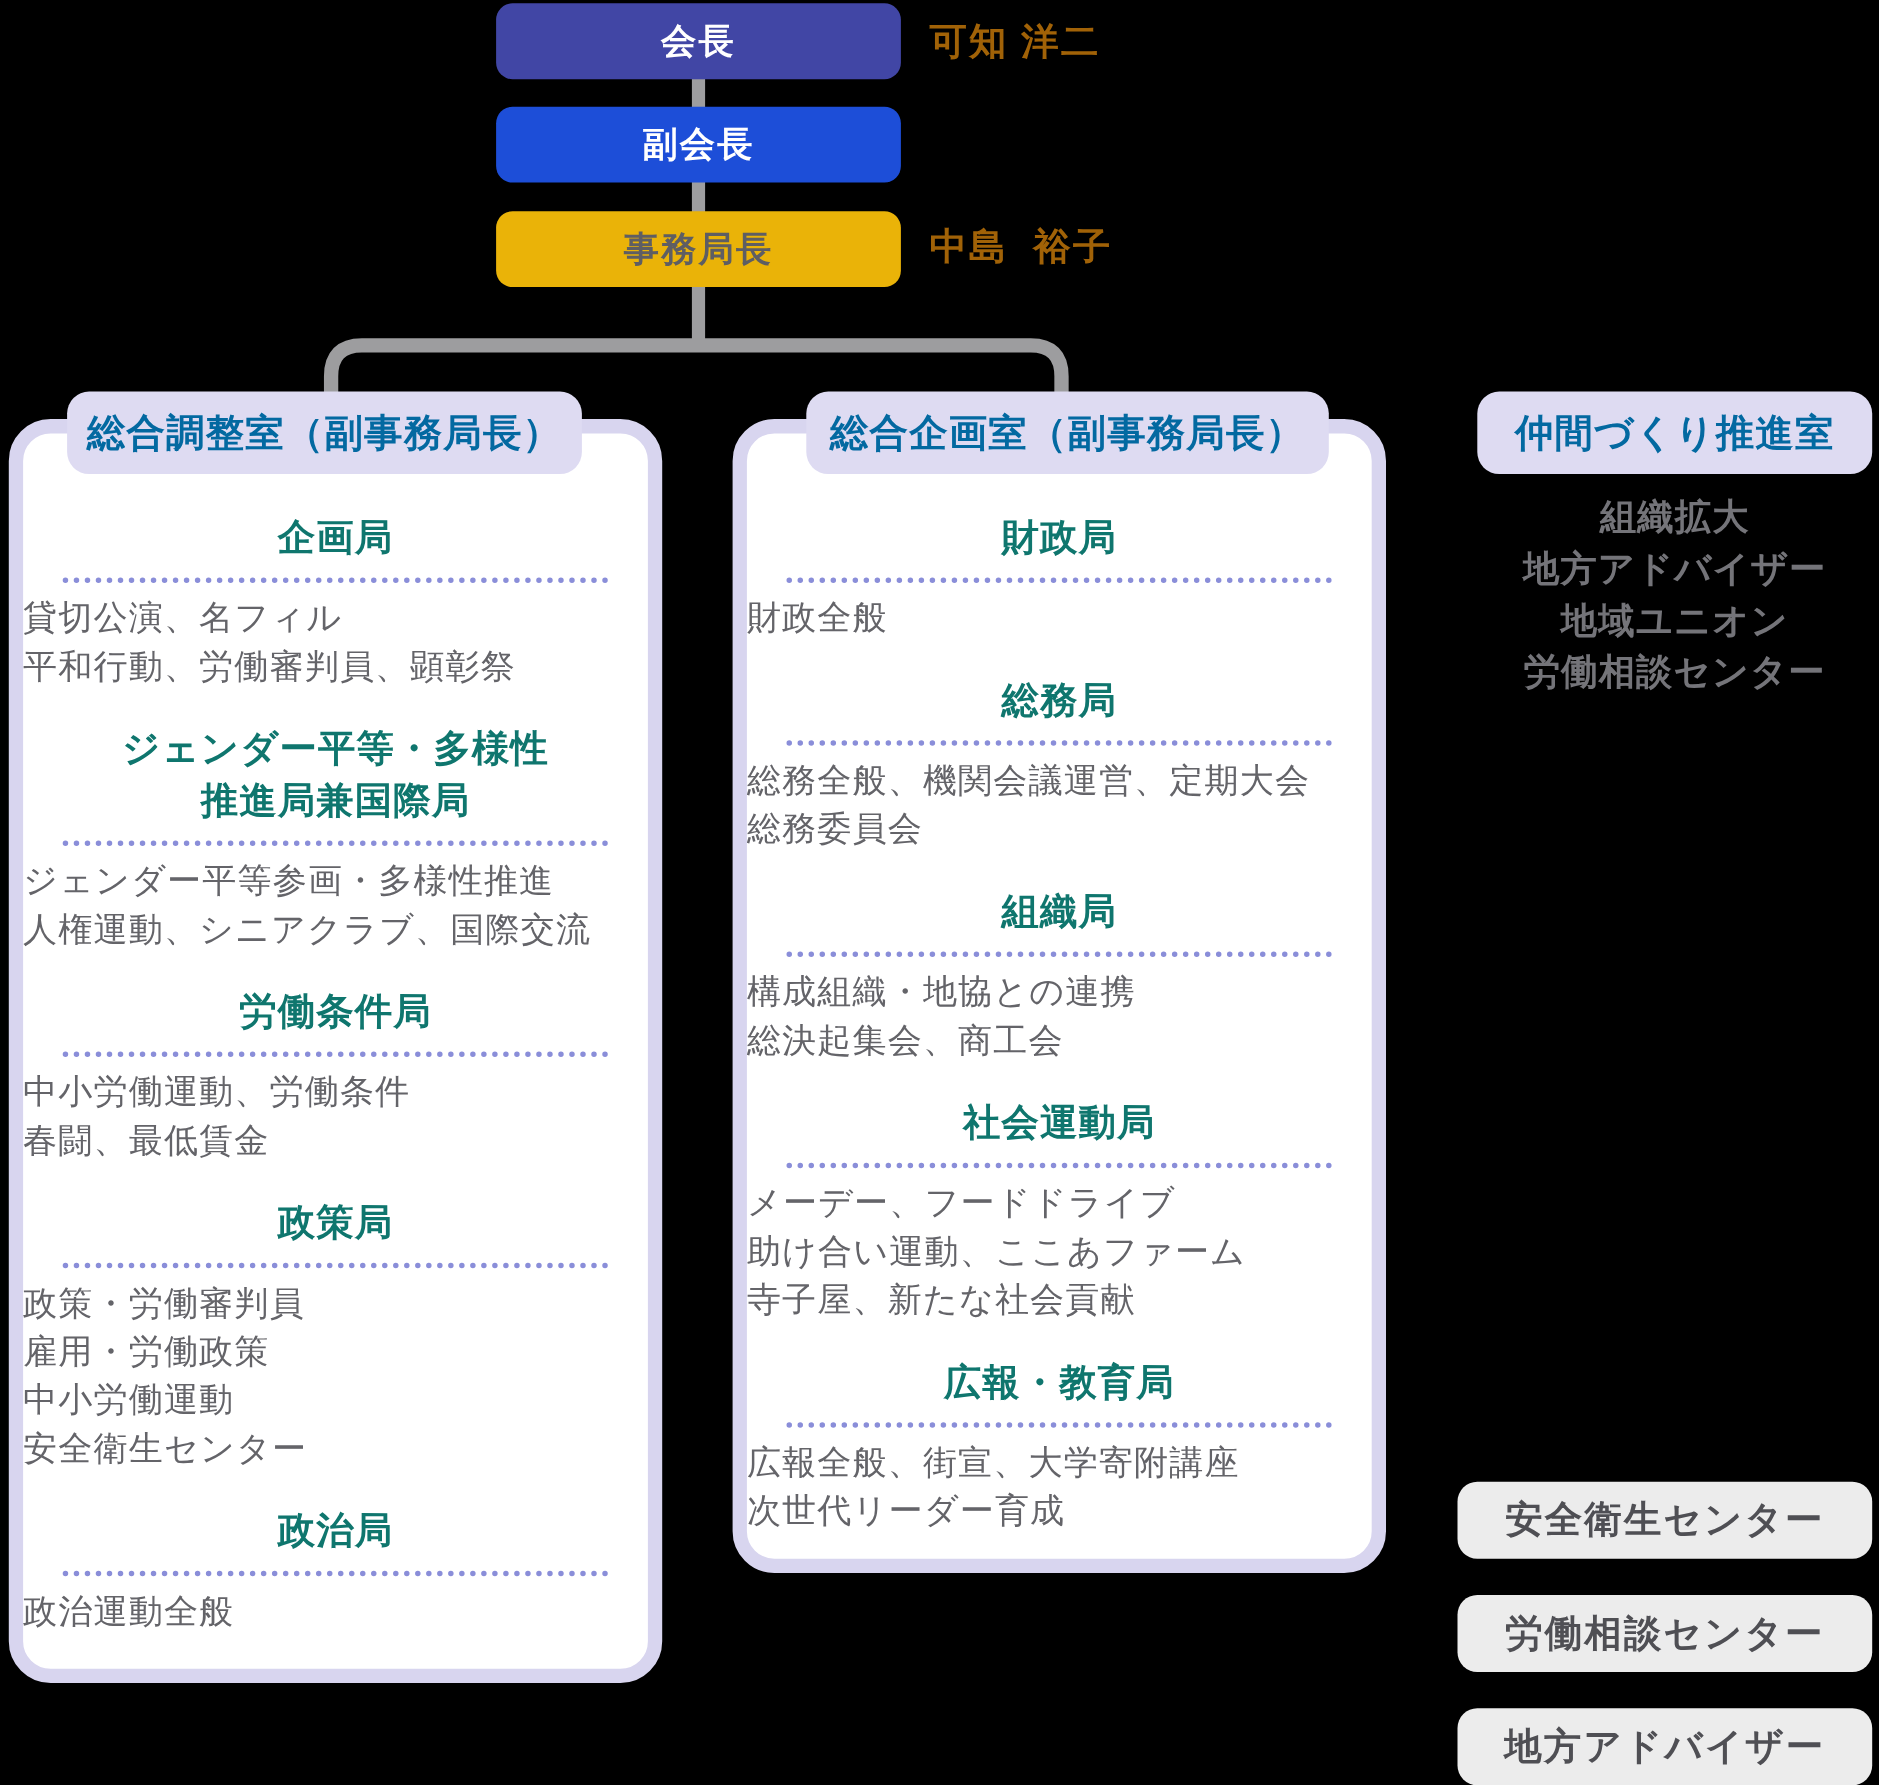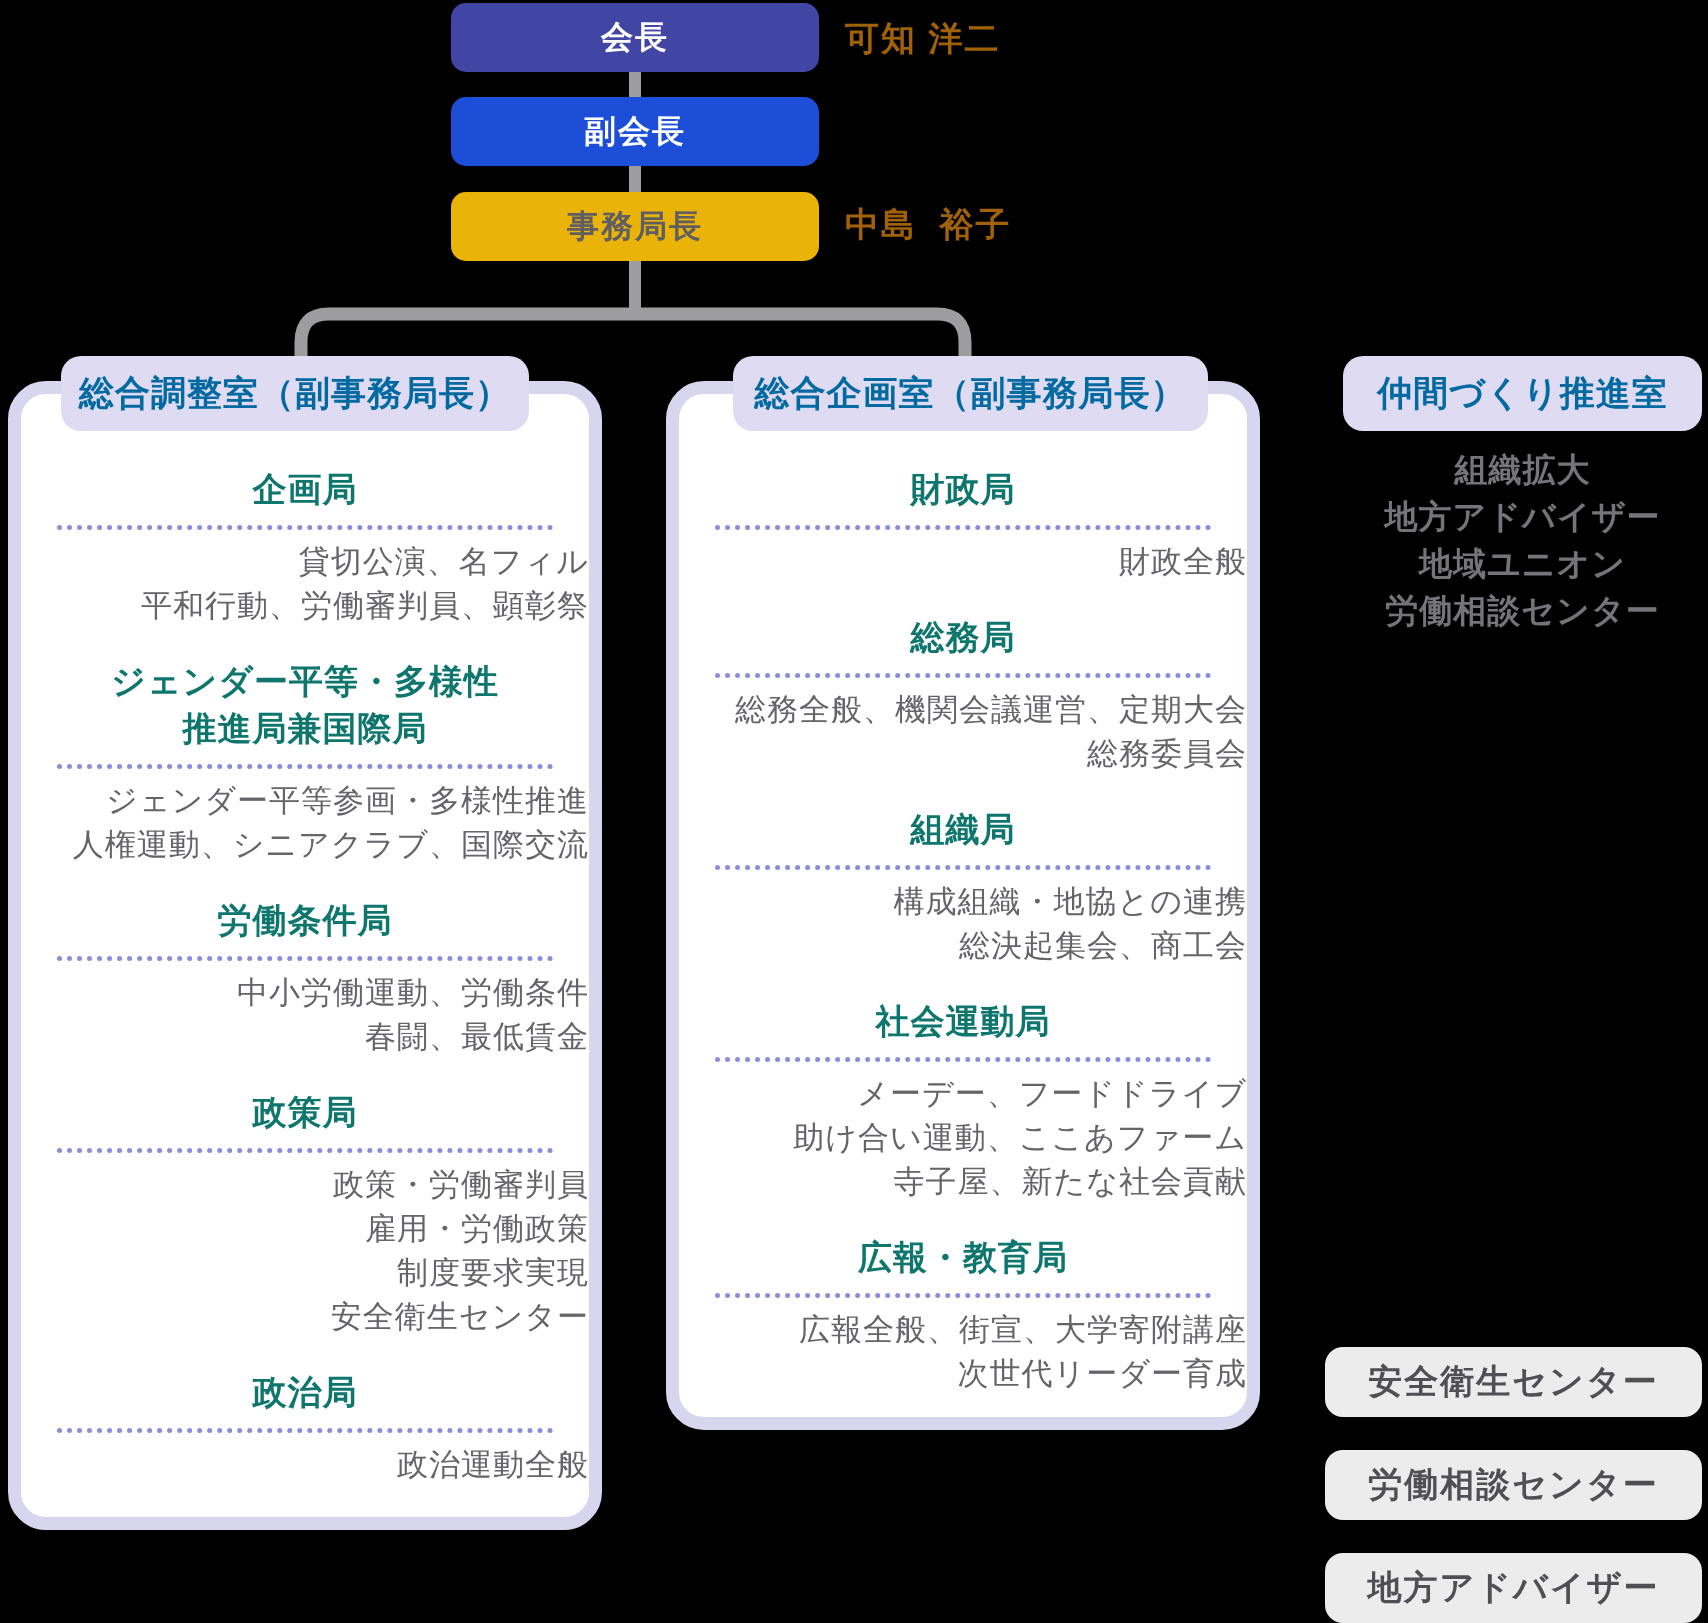--- a/index.html
+++ b/index.html
@@ -39,21 +39,21 @@
   #header-left{left:61px;width:468px;}
   #header-right{left:733px;width:475px;}
   #header-side{left:1343px;width:359px;}
   
   .bureau + .bureau{margin-top:30px;}
   .bureau-title{
     font-size:34px;font-weight:800;color:#0f766e;text-align:center;line-height:47px;letter-spacing:1px;
   }
   .divider{border-top:5px dotted #8a8ed9;margin:12px 36px 10px 36px;height:0;}
   .bureau-line{
-    font-size:31px;font-weight:500;color:#646469;text-align:right;line-height:44px;letter-spacing:1px;padding-left:44px;
+    font-size:31px;font-weight:500;color:#646469;text-align:left;line-height:44px;letter-spacing:1px;
   }
   
   .side-list{
     position:absolute;left:1343px;top:446px;width:359px;text-align:center;z-index:2;
   }
   .side-item{font-size:33px;font-weight:600;color:#747479;line-height:47px;letter-spacing:1px;}
   
   .gray-boxes{position:absolute;left:1325px;top:1347px;width:377px;z-index:2;}
   .gray-box{
     width:377px;height:70px;border-radius:18px;background:#ececec;
@@ -100,21 +100,21 @@
           <div class="bureau-title">労働条件局</div>
           <div class="divider"></div>
           <div class="bureau-line">中小労働運動、労働条件</div>
           <div class="bureau-line">春闘、最低賃金</div>
         </div>
         <div class="bureau">
           <div class="bureau-title">政策局</div>
           <div class="divider"></div>
           <div class="bureau-line">政策・労働審判員</div>
           <div class="bureau-line">雇用・労働政策</div>
-          <div class="bureau-line">制度要求実現</div>
+          <div class="bureau-line">中小労働運動</div>
           <div class="bureau-line">安全衛生センター</div>
         </div>
         <div class="bureau">
           <div class="bureau-title">政治局</div>
           <div class="divider"></div>
           <div class="bureau-line">政治運動全般</div>
         </div>
       </div>
   </div>
 

